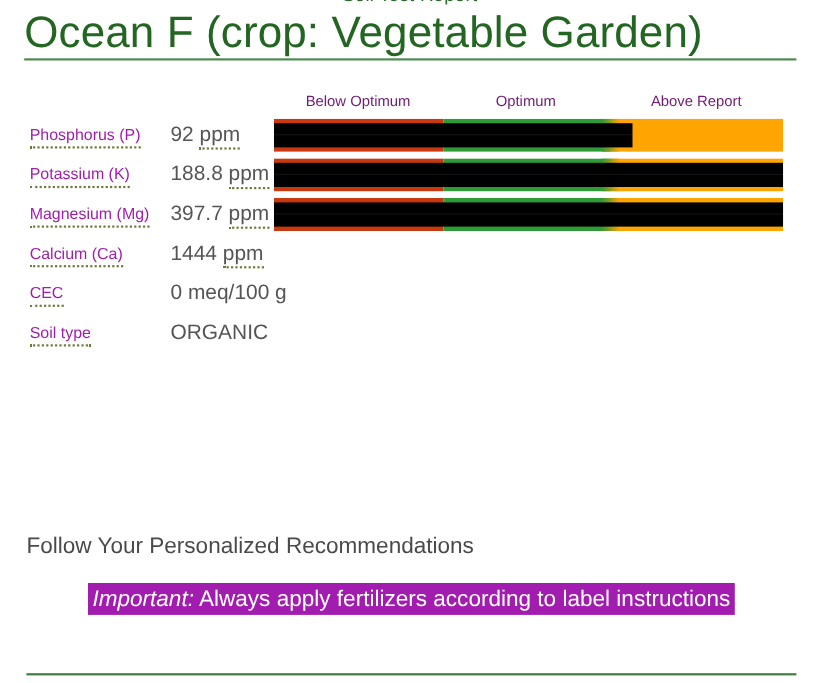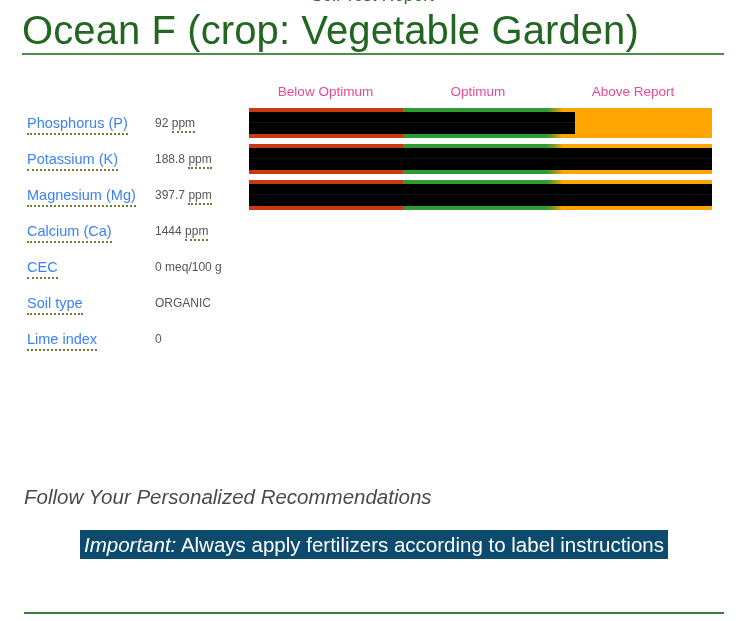--- a/index.html
+++ b/index.html
@@ -56,21 +56,21 @@
     position: absolute;
     left: 249px;
     top: 84px;
     width: 463px;
     height: 20px;
   }
   .zone-head {
     position: absolute;
     top: 0;
     font-size: 13.5px;
-    color: #ec4899;
+    color: #701a75;
     white-space: nowrap;
     text-align: center;
   }
   .zh-below  { left: 0px;   width: 153px; }
   .zh-opt    { left: 153px; width: 152px; }
   .zh-above  { left: 305px; width: 158px; }
 
   
   .table {
     position: absolute;
@@ -80,31 +80,31 @@
   }
   .row {
     position: relative;
     height: 36px;
   }
   .row-label {
     position: absolute;
     left: 0;
     top: 6px;
     font-size: 14.5px;
-    color: #3b82f6;
+    color: #a21caf;
     white-space: nowrap;
     border-bottom: 2px dotted #6f7a3a;
     padding-bottom: 1px;
     line-height: 18px;
   }
   .row-value {
     position: absolute;
     left: 128px;
     top: 6px;
-    font-size: 12px;
+    font-size: 19px;
     color: #555555;
     white-space: nowrap;
     line-height: 18px;
   }
   .row-value .unit {
     border-bottom: 2px dotted #6f7a3a;
     padding-bottom: 1px;
   }
 
   
@@ -155,21 +155,20 @@
 
   
   .rec-heading {
     position: absolute;
     left: 24px;
     top: 485px;
     font-size: 20.5px;
     color: #4a4a4a;
     font-weight: 400;
     white-space: nowrap;
-    font-style: italic;
   }
   .rec-note {
     position: absolute;
     left: 80px;
     top: 528px;
     width: 600px;
     font-size: 20.5px;
     line-height: 34px;
     color: #ffffff;
   }
@@ -222,24 +221,20 @@
     <div class="row-label">Calcium (Ca)</div>
     <div class="row-value"><span>1444</span> <span class="unit">ppm</span></div>
   </div>
   <div class="row">
     <div class="row-label">CEC</div>
     <div class="row-value"><span>0</span> <span>meq/100 g</span></div>
   </div>
   <div class="row">
     <div class="row-label">Soil type</div>
     <div class="row-value"><span>ORGANIC</span> <span></span></div>
-  </div>
-  <div class="row">
-    <div class="row-label">Lime index</div>
-    <div class="row-value"><span>0</span> <span></span></div>
   </div>
 </div>
 
 <div class="bars">
   <div class="bar">
     <div class="zone z-red" style="background: rgb(200, 57, 15);"></div>
     <div class="zone z-green" style="background: rgb(47, 155, 54);"></div>
     <div class="zone z-orange" style="background: rgb(255, 164, 0);"></div>
     <div class="z-blend"></div>
     <div class="value-bar" style="width: 70.5%; background: rgb(0, 0, 0);"></div>
@@ -254,15 +249,15 @@
   <div class="bar">
     <div class="zone z-red" style="background: rgb(200, 57, 15);"></div>
     <div class="zone z-green" style="background: rgb(47, 155, 54);"></div>
     <div class="zone z-orange" style="background: rgb(255, 164, 0);"></div>
     <div class="z-blend"></div>
     <div class="value-bar" style="width: 100%; background: rgb(0, 0, 0);"></div>
   </div>
 </div>
 
 <div class="rec-heading">Follow Your Personalized Recommendations</div>
-<div class="rec-note"><span class="hl" style="background: #0c4a6e; text-align: center;"><span class="em">Important:</span> <span>Always apply fertilizers according to label instructions</span></span></div>
+<div class="rec-note"><span class="hl" style="background: #a21caf; text-align: center;"><span class="em">Important:</span> <span>Always apply fertilizers according to label instructions</span></span></div>
 
 <div class="bottom-rule" style="background: rgb(63, 125, 63);"></div>
 
 </body></html>

